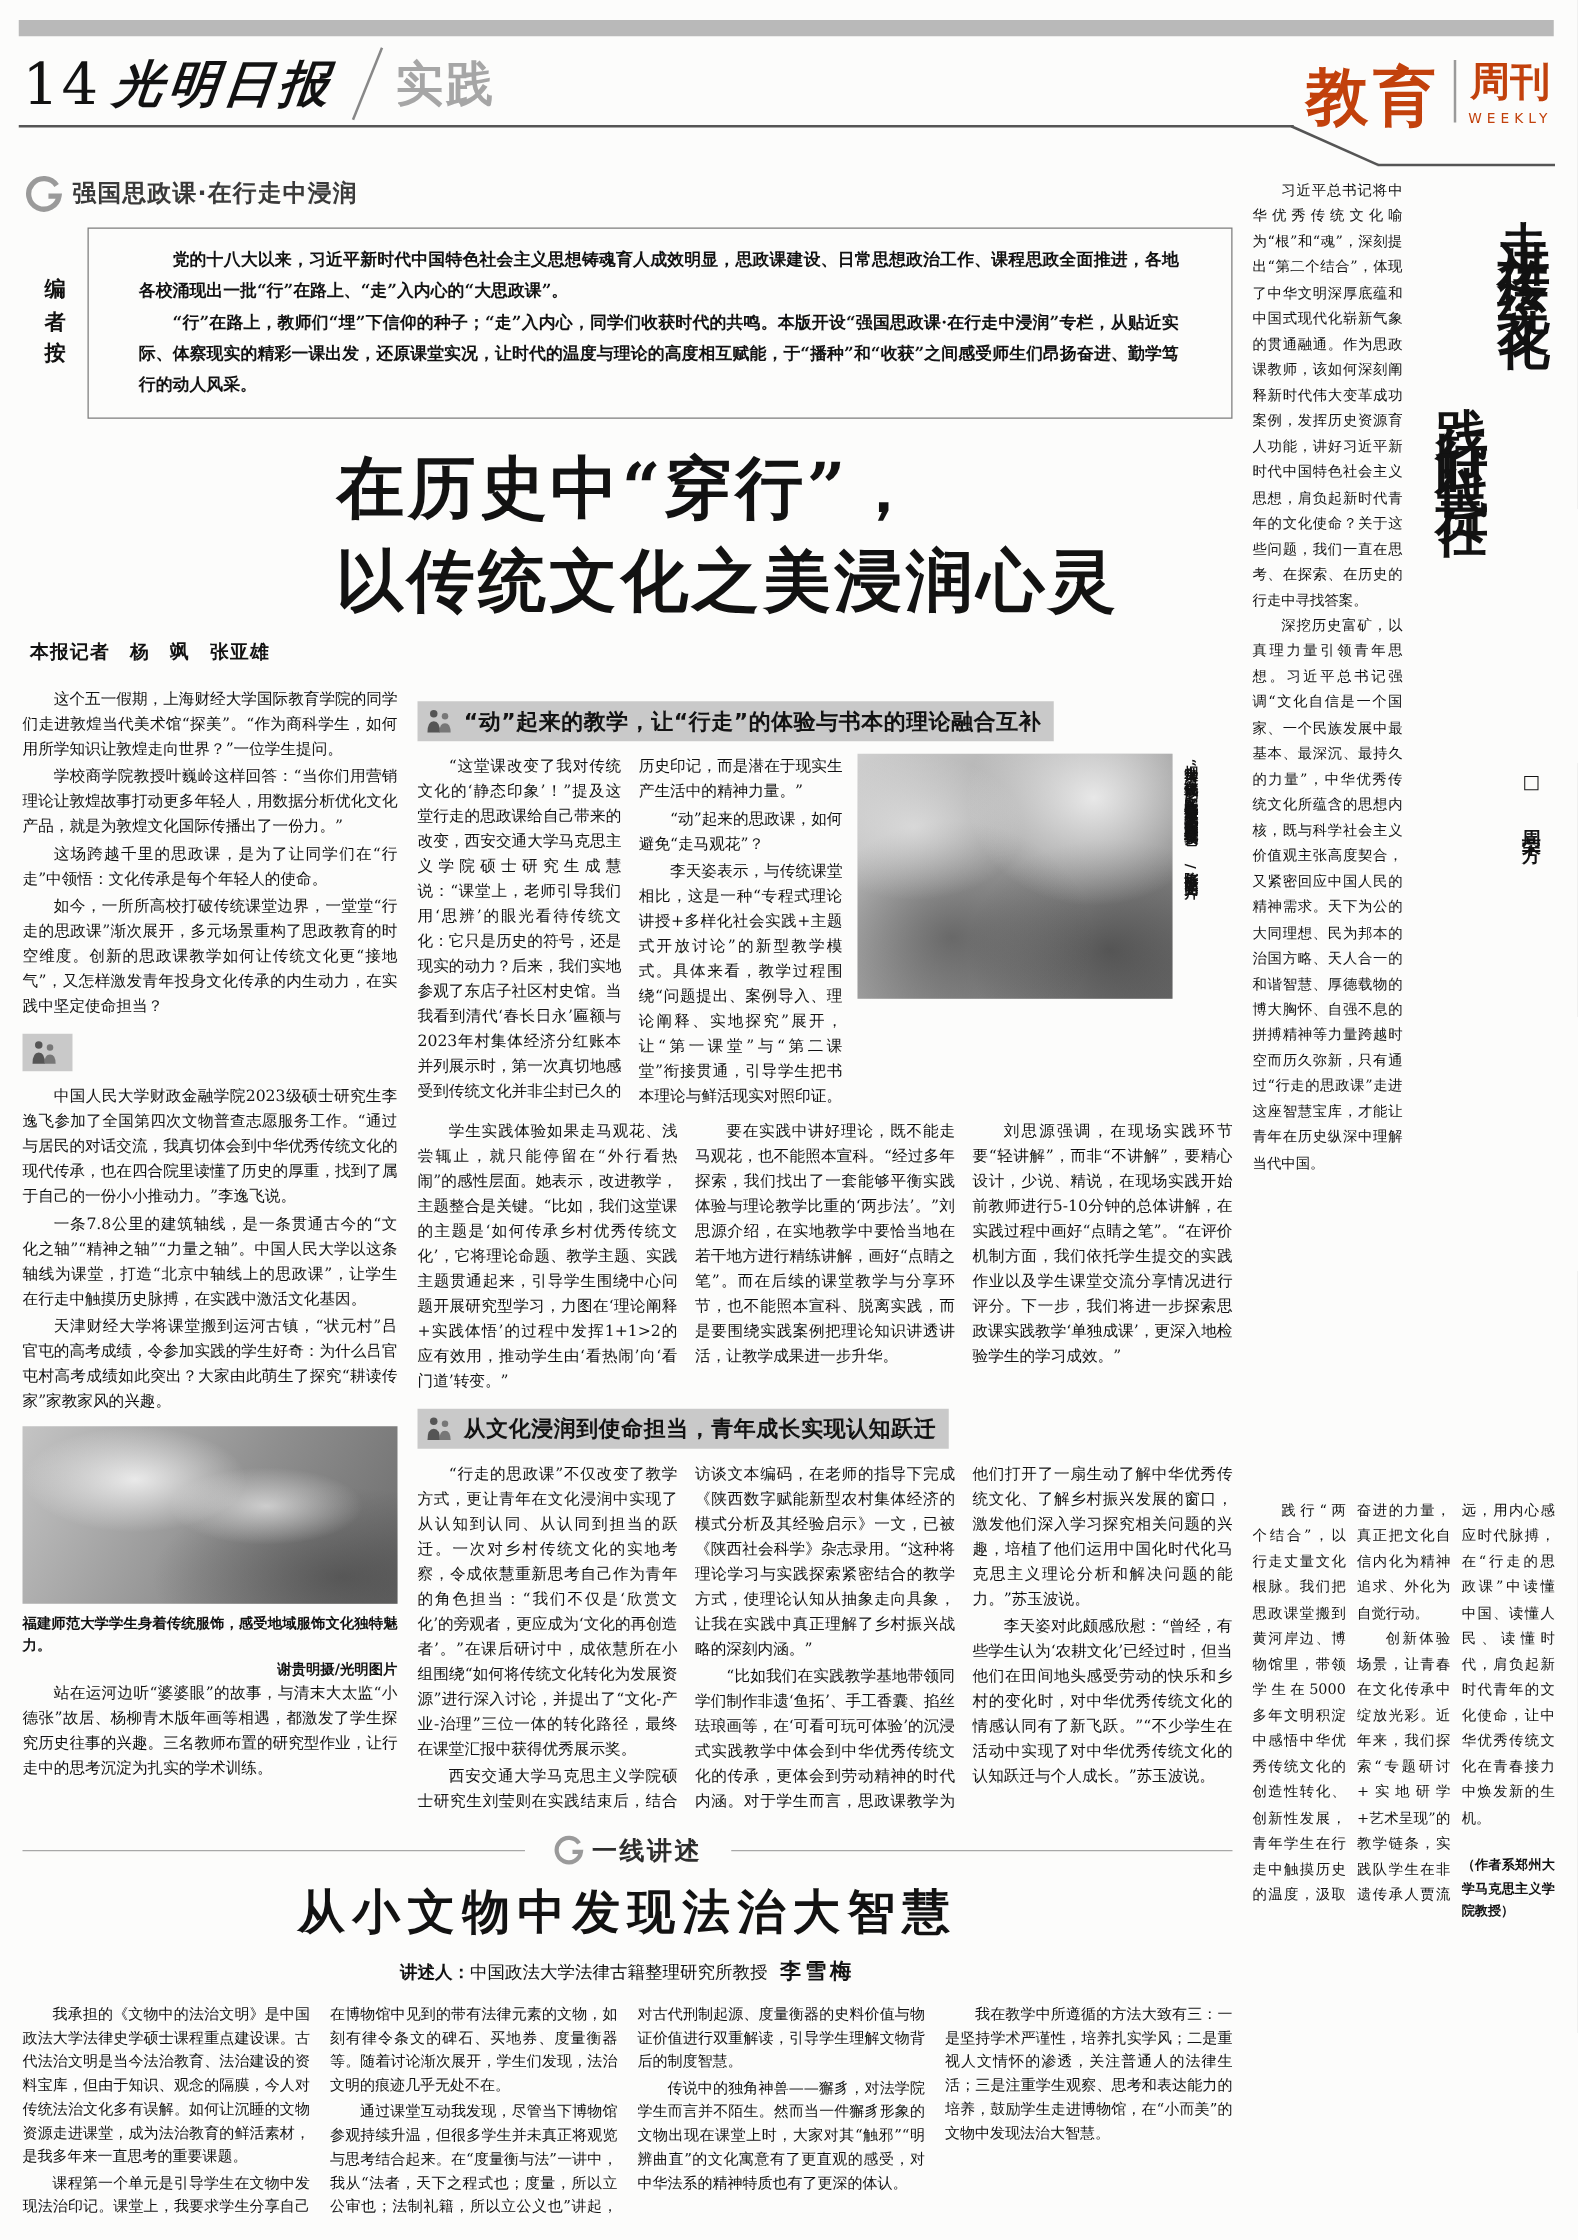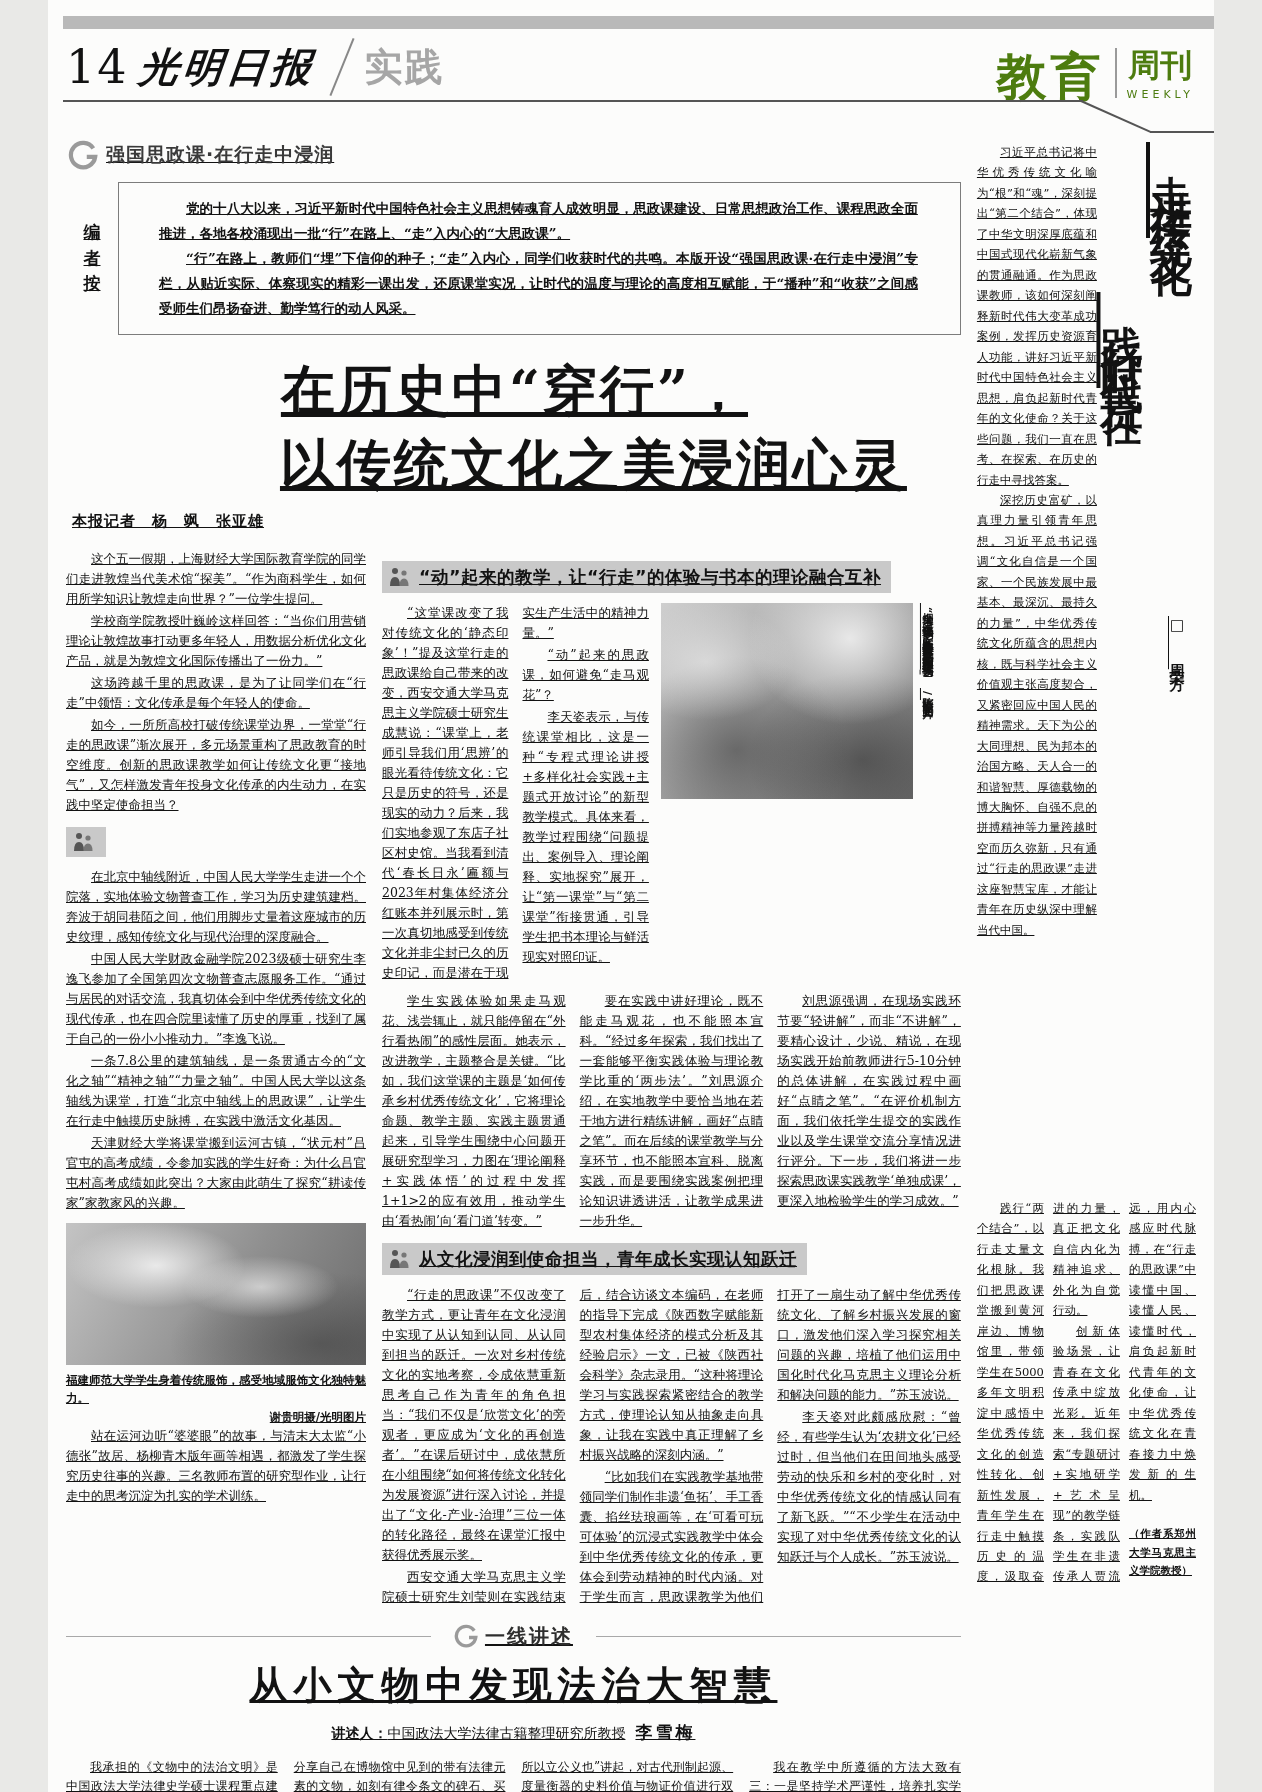--- a/index.html
+++ b/index.html
@@ -1,32 +1,31 @@
 <!DOCTYPE html>
 <html><head>
 <meta charset="utf-8">
 <style>
   * { margin:0; padding:0; box-sizing:border-box; }
   html,body { background:#e9e9e7; }
   .page {
-    position:relative; width:1166px; height:1792px; margin:0 auto;
+    position:relative; width:1262px; height:1792px; margin:0 auto;
     background:#fcfcfb; color:#121212; overflow:hidden;
     font-family:"DejaVu Serif", serif;
-    text-decoration:underline;
   }
   
   .header { position:relative; height:112px; }
   .topbar { position:absolute; left:15px; top:16px; width:1228px; height:13px; background:#b9b9b9; }
   .mast-row { position:absolute; left:18px; top:36px; display:flex; align-items:center; }
   .pagenum { font-size:46px; font-weight:400; letter-spacing:2px; }
   .mast { font-size:40px; font-weight:700; font-style:italic; transform:skewX(-6deg); margin-left:10px; letter-spacing:4px; }
   .slash { width:2px; height:62px; background:#888; transform:rotate(22deg); margin:0 22px 0 26px; }
   .sec-name { font-size:38px; font-weight:900; color:#a6a6a6; font-family:"DejaVu Sans", sans-serif; letter-spacing:2px; }
   .dateline { margin-left:24px; font-size:12.5px; font-weight:700; font-family:"DejaVu Sans", sans-serif; color:#1a1a1a; display:flex; gap:16px; white-space:nowrap; }
-  .weekly { position:absolute; right:20px; top:44px; display:flex; align-items:flex-start; gap:10px; color:#4d7c0f;margin-left:40px; }
+  .weekly { position:absolute; right:20px; top:44px; display:flex; align-items:flex-start; gap:10px; color:#c2410c;margin-left:40px; }
   .weekly-cn1 { font-size:50px; font-weight:900; font-family:"DejaVu Sans", sans-serif; letter-spacing:4px; }
   .weekly-div { width:2px; height:50px; background:#9a9a9a; margin-top:4px; }
   .weekly-col { display:flex; flex-direction:column; align-items:center; }
   .weekly-cn2 { font-size:32px; font-weight:700; font-family:"DejaVu Sans", sans-serif; }
   .weekly-en { font-size:11px; letter-spacing:4px; font-family:"DejaVu Sans", sans-serif; }
   .rule-main { position:absolute; left:15px; top:100px; width:1020px; height:2px; background:#555; }
   .rule-diag { position:absolute; left:1033px; top:100px; width:76px; height:2px; background:#555; transform-origin:left center; transform:rotate(24deg); }
   .rule-right { position:absolute; left:1102px; top:131px; width:142px; height:2px; background:#555; }
   
   .content { display:flex; padding:26px 18px 0 18px; gap:16px; }
@@ -168,21 +167,20 @@
 
           <div class="subbar">
             <svg class="ppl-icon" viewBox="0 0 24 22">
               <circle cx="7" cy="5" r="3" fill="#555"></circle>
                 <path d="M2 20 Q2 11 7 11 Q12 11 12 20 Z" fill="#555"></path>
               <circle cx="16" cy="7" r="2.6" fill="#777"></circle>
                 <path d="M11.5 20 Q11.5 12.5 16 12.5 Q20.5 12.5 20.5 20 Z" fill="#777"></path>
             </svg>
           </div>
 
-          <p class="bp">在北京中轴线附近，中国人民大学学生走进一个个院落，实地体验文物普查工作，学习为历史建筑建档。奔波于胡同巷陌之间，他们用脚步丈量着这座城市的历史纹理，感知传统文化与现代治理的深度融合。</p>
           <p class="bp">中国人民大学财政金融学院2023级硕士研究生李逸飞参加了全国第四次文物普查志愿服务工作。“通过与居民的对话交流，我真切体会到中华优秀传统文化的现代传承，也在四合院里读懂了历史的厚重，找到了属于自己的一份小小推动力。”李逸飞说。</p>
           <p class="bp">一条7.8公里的建筑轴线，是一条贯通古今的“文化之轴”“精神之轴”“力量之轴”。中国人民大学以这条轴线为课堂，打造“北京中轴线上的思政课”，让学生在行走中触摸历史脉搏，在实践中激活文化基因。</p>
           <p class="bp">天津财经大学将课堂搬到运河古镇，“状元村”吕官屯的高考成绩，令参加实践的学生好奇：为什么吕官屯村高考成绩如此突出？大家由此萌生了探究“耕读传家”家教家风的兴趣。</p>
 
           <div class="photo2"></div>
           <div class="hcap">
             <span>福建师范大学学生身着传统服饰，感受地域服饰文化独特魅力。</span>
             <span class="credit">谢贵明摄/光明图片</span>
           </div>
 

